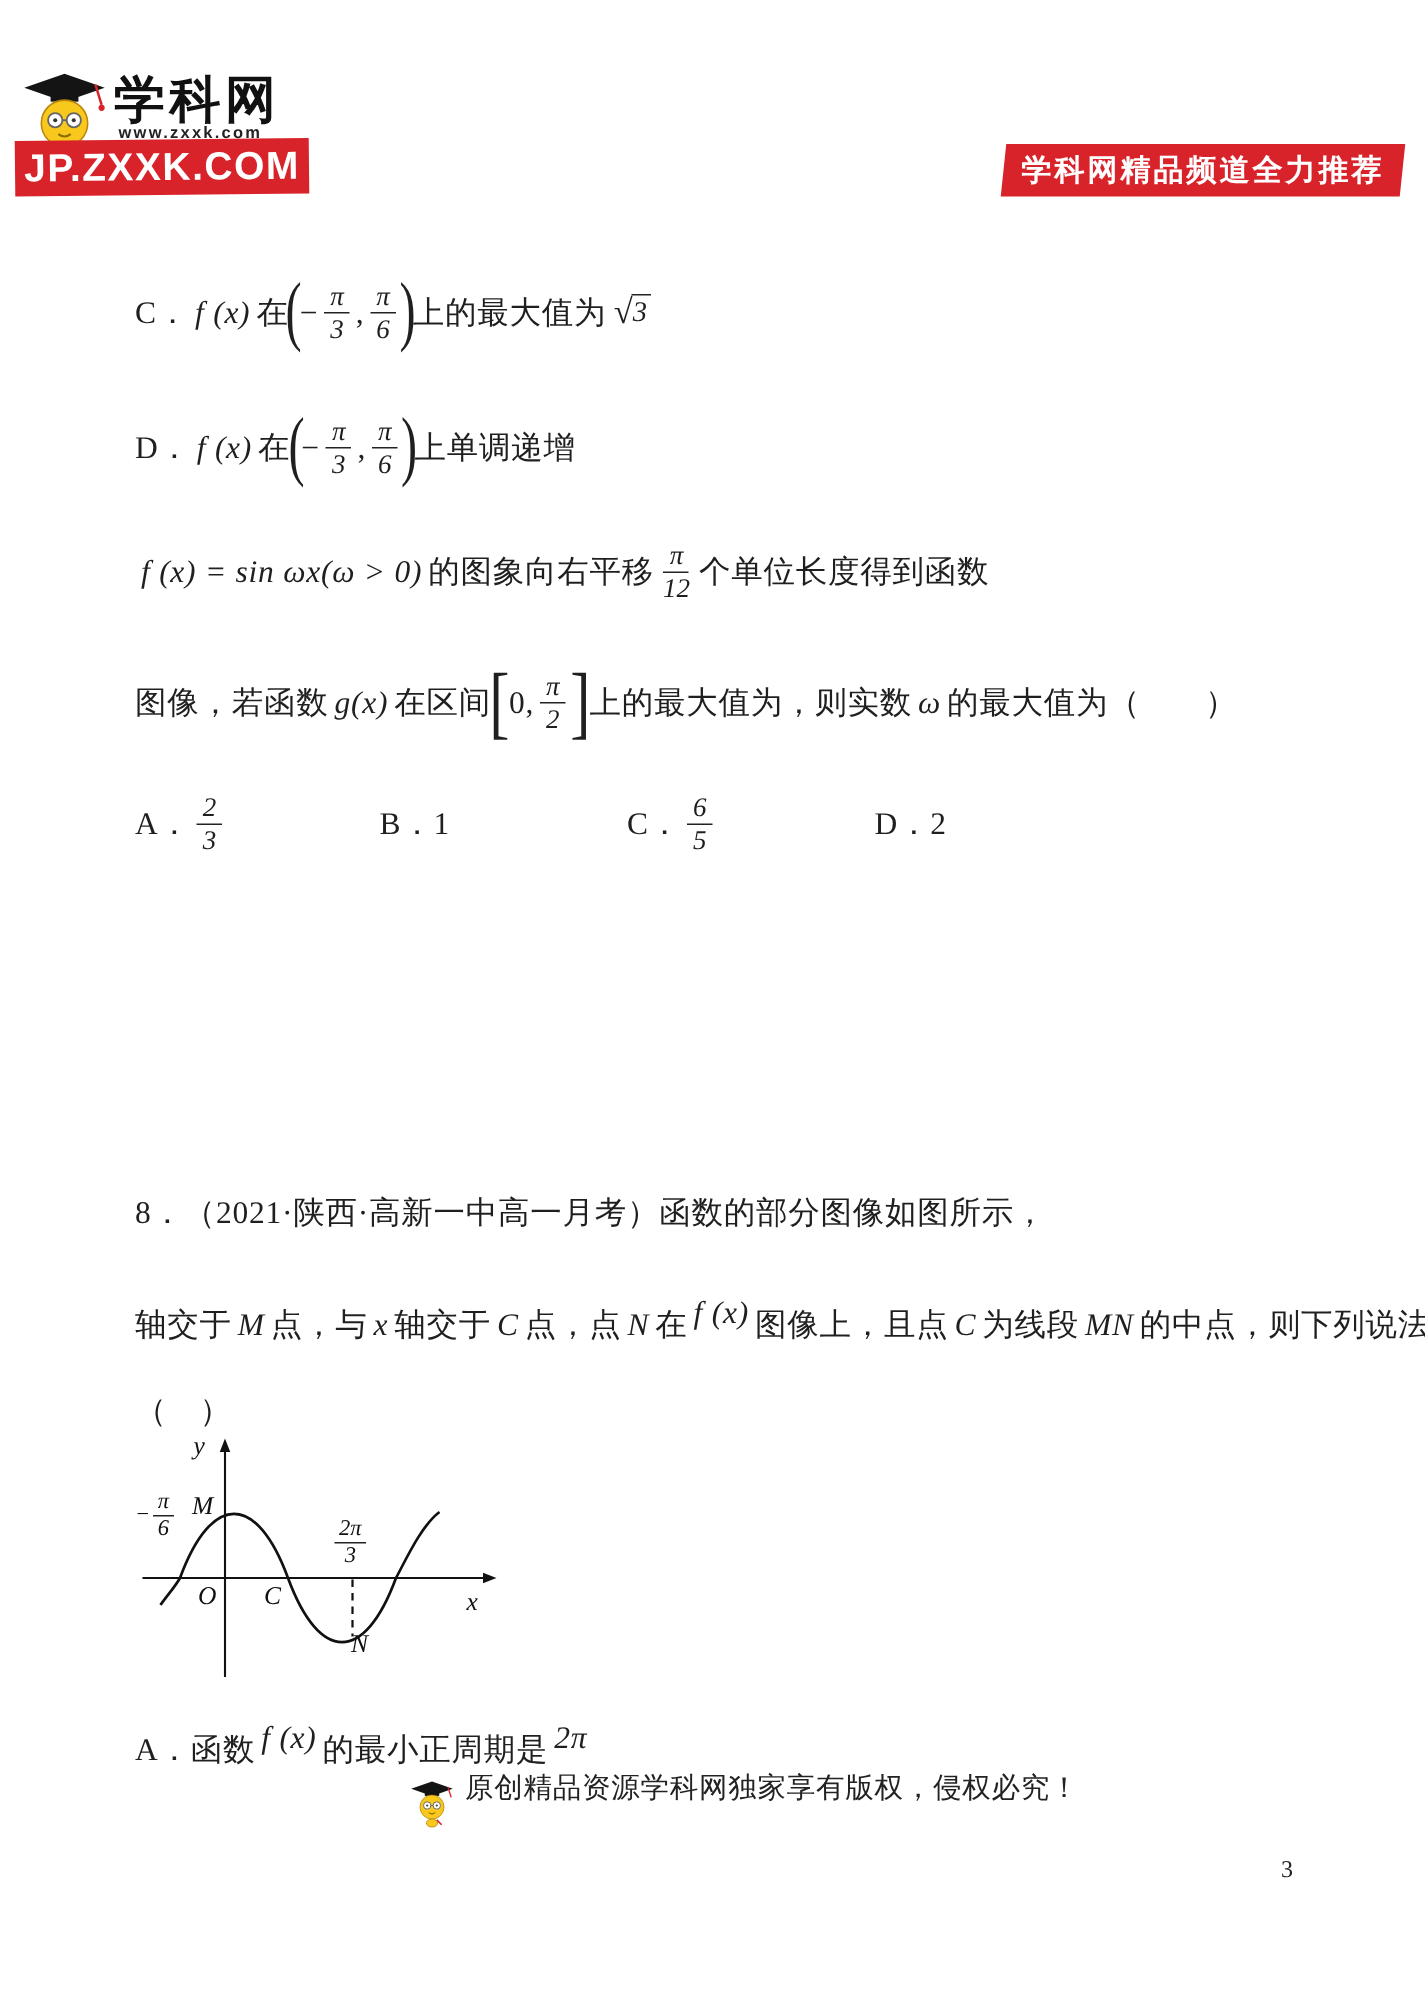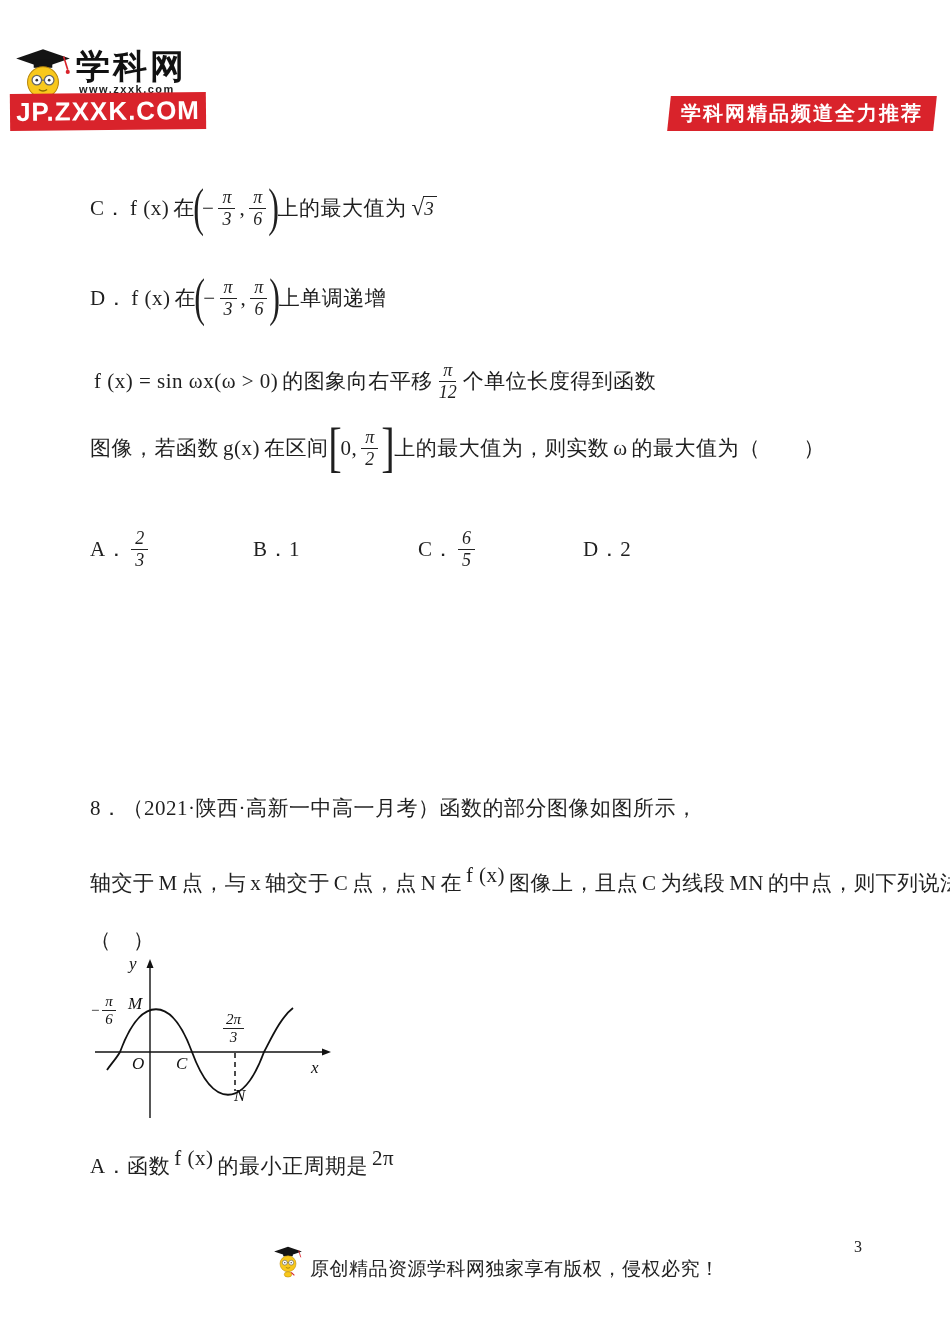--- a/index.html
+++ b/index.html
@@ -20,21 +20,21 @@
   .slogan-script{position:absolute;right:14px;top:64px;font-size:22px;font-weight:bold;
          font-style:italic;color:#c9252c;letter-spacing:0px;font-family:"Liberation Serif",serif;}
   .slogan-banner{position:absolute;right:15px;top:96px;background:#d9232b;padding:4px 12px;
          transform:skewX(-6deg);}
   .slogan-banner span{display:inline-block;transform:skewX(6deg);color:#fff;font-weight:bold;
          font-size:20px;letter-spacing:2px;font-family:"Liberation Sans",sans-serif;}
 
   
   .line{position:absolute;display:flex;align-items:center;font-size:21px;white-space:nowrap;}
   .line .zh{font-family:"Liberation Serif",serif;letter-spacing:0.5px;}
-  .line .math{font-family:"Liberation Serif",serif;margin:11px 4px;letter-spacing:0.5px;}
+  .line .math{font-family:"Liberation Serif",serif;font-style:italic;margin:11px 4px;letter-spacing:0.5px;}
   .line .math.up{position:relative;top:-8px;}
   .frac{display:inline-flex;flex-direction:column;align-items:center;font-size:18px;
         line-height:1.15;margin:0 4px;font-style:italic;}
   .frac .num{border-bottom:1.3px solid #222;padding:0 4px;}
   .frac .den{padding:0 2px;}
   .bigp{display:inline-block;font-size:52px;font-weight:400;transform:scaleX(0.62);
         margin:0 -5px;line-height:1;font-style:normal;}
   .bigb{display:inline-block;font-size:54px;font-weight:400;transform:scaleX(0.75);
         margin:0 -3px;line-height:1;font-style:normal;}
   .sqrt{display:inline-flex;align-items:flex-start;margin-left:5px;font-style:italic;}
@@ -45,21 +45,21 @@
   .graph{position:absolute;left:85px;top:955px;width:260px;height:170px;}
   .graph svg{position:absolute;left:0;top:0;}
   .glabel{position:absolute;font-style:italic;font-size:17px;line-height:1;
           font-family:"Liberation Serif",serif;color:#111;}
   .gfrac-row{position:absolute;display:flex;align-items:center;font-size:15px;font-style:italic;color:#111;}
   .gfrac{display:flex;flex-direction:column;align-items:center;line-height:1.15;}
   .gfrac .fn{border-bottom:1px solid #222;padding:0 3px;}
   .gsign{margin-right:2px;}
 
   
-  .footer{position:absolute;left:272px;top:1238px;display:flex;align-items:flex-end;}
+  .footer{position:absolute;left:272px;top:1179px;display:flex;align-items:flex-start;}
   .footer .copy{font-size:19px;color:#222;margin-left:6px;letter-spacing:0.5px;}
   .page-number{position:absolute;left:854px;top:1238px;font-size:16px;color:#222;}
 </style>
 </head>
 <body>
 
 <div class="page">
 
   <div class="logo-block">
     <svg class="mascot" width="62" height="66" viewBox="0 0 60 64">
@@ -130,21 +130,21 @@
 
   <div class="line" style="left:90px;top:352px;height:58px">
       <span class="math">f (x) = sin ωx(ω &gt; 0)</span>
       <span class="zh">的图象向右平移</span>
       <span class="frac">
         <span class="num">π</span>
         <span class="den">12</span>
       </span>
       <span class="zh">个单位长度得到函数</span>
     </div>
-  <div class="line" style="left:90px;top:412px;height:72px">
+  <div class="line" style="left:90px;top:432px;height:72px">
       <span class="zh">图像，若函数</span>
       <span class="math">g(x)</span>
       <span class="zh">在区间</span>
       <span class="bigb">[</span>
       <span class="zh">0,</span>
       <span class="frac">
         <span class="num">π</span>
         <span class="den">2</span>
       </span>
       <span class="bigb">]</span>

